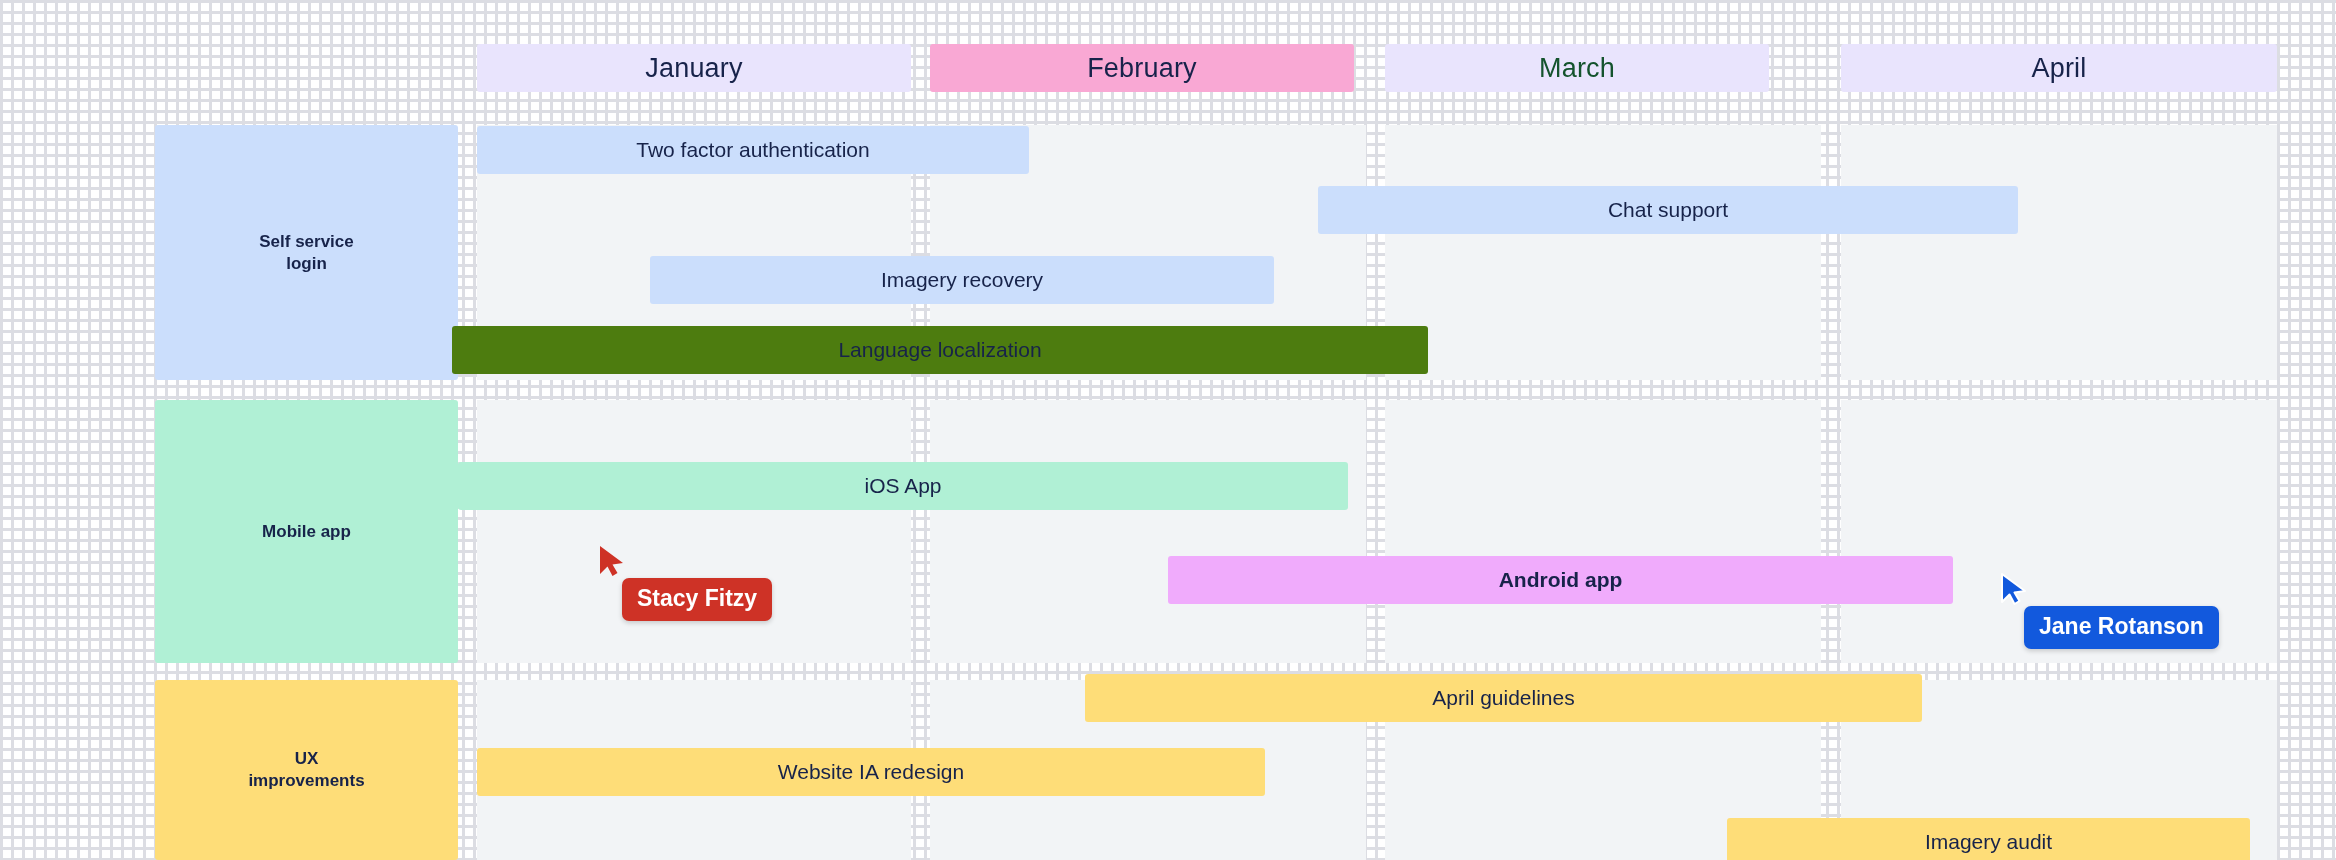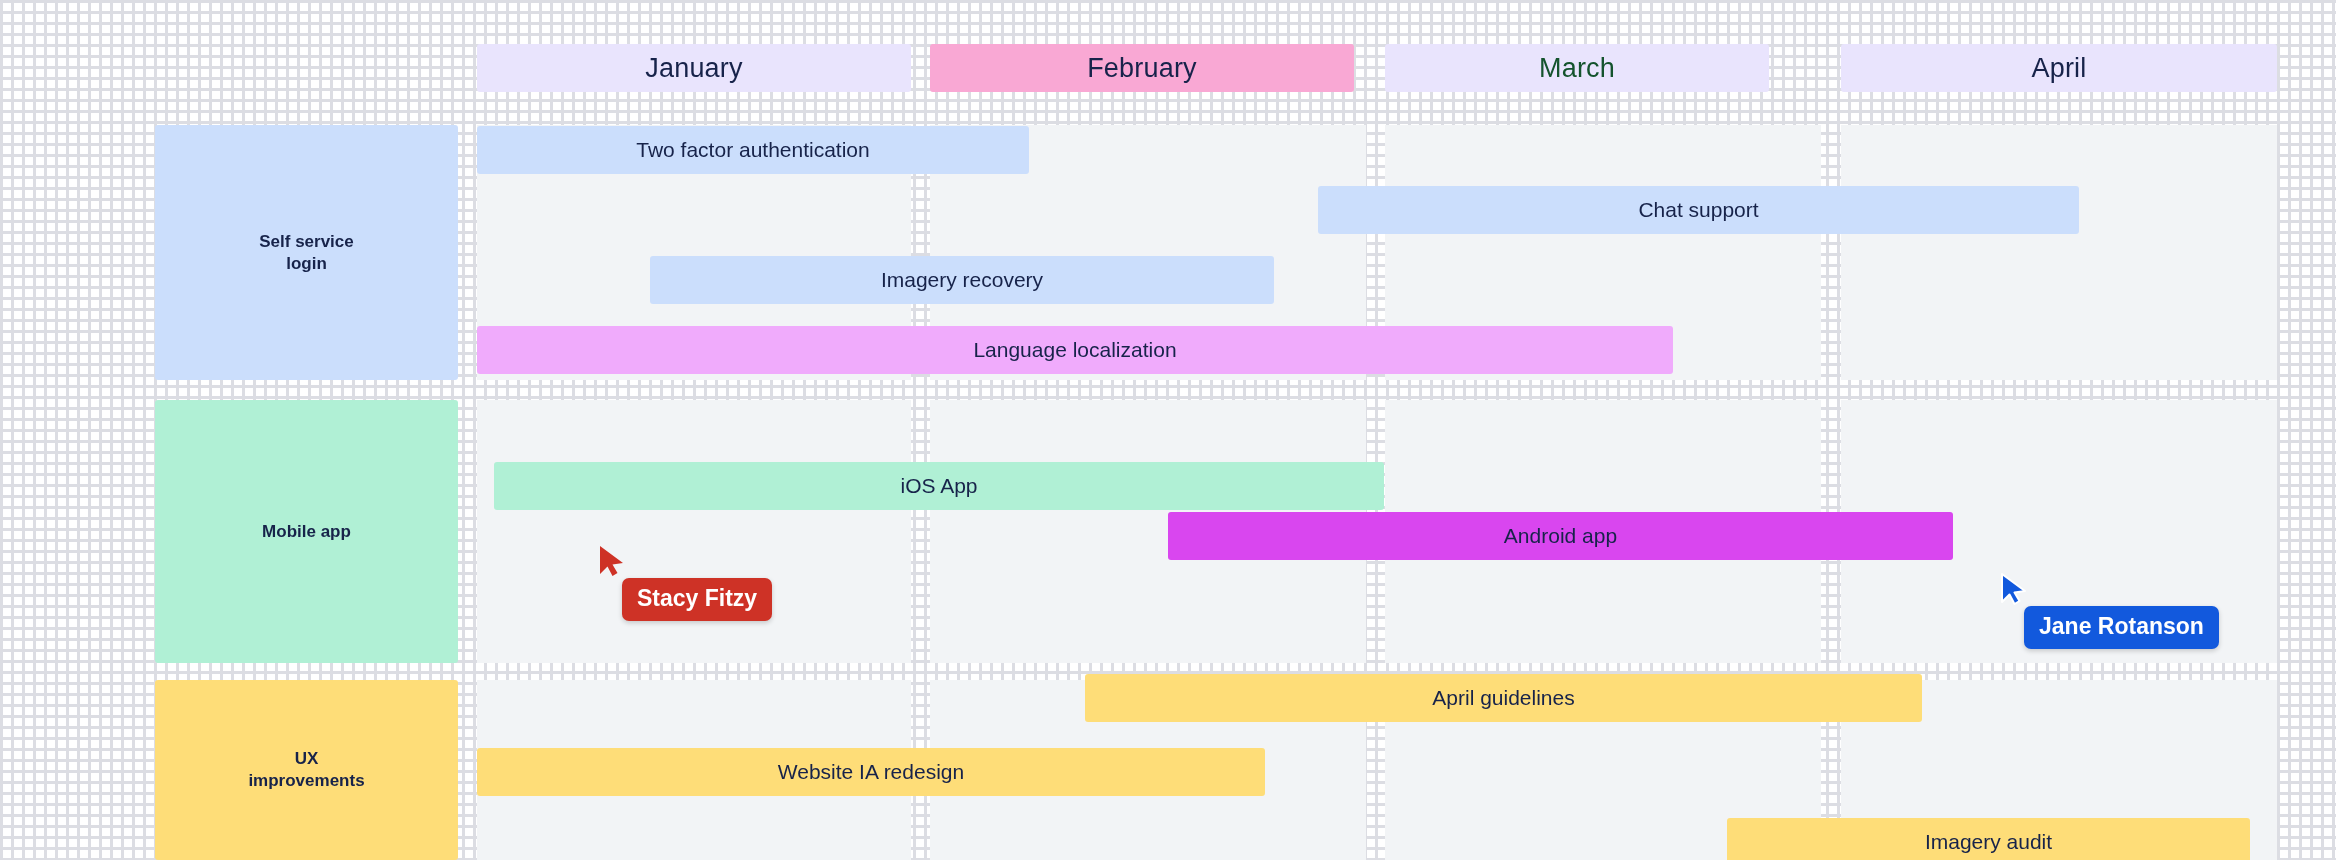--- a/index.html
+++ b/index.html
@@ -128,33 +128,33 @@
     <div class="lane-label" style="top: 400px; height: 263px; background: rgb(176, 240, 213);">
       <span style="white-space: pre-line;">Mobile app</span>
     </div>
     <div class="lane-label" style="top: 680px; height: 180px; background: rgb(254, 221, 120);">
       <span style="white-space: pre-line;">UX
 improvements</span>
     </div>
     <div class="task-bar" style="left: 477px; top: 126px; width: 552px; background: rgb(203, 222, 252);">
       <span>Two factor authentication</span>
     </div>
-    <div class="task-bar" style="left: 1318px; top: 186px; width: 761px; background: rgb(203, 222, 252); align-items: center;">
+    <div class="task-bar" style="left: 1318px; top: 186px; width: 700px; background: rgb(203, 222, 252); align-items: center;">
       <span>Chat support</span>
     </div>
     <div class="task-bar" style="left: 650px; top: 256px; width: 624px; background: rgb(203, 222, 252);">
       <span>Imagery recovery</span>
     </div>
-    <div class="task-bar" style="left: 477px; top: 326px; width: 1196px; background: #f0abfc;">
+    <div class="task-bar" style="left: 452px; top: 326px; width: 976px; background: #4d7c0f;">
       <span>Language localization</span>
     </div>
-    <div class="task-bar" style="left: 494px; top: 462px; width: 890px; background: rgb(176, 240, 213);">
+    <div class="task-bar" style="left: 458px; top: 462px; width: 890px; background: rgb(176, 240, 213);">
       <span>iOS App</span>
     </div>
-    <div class="task-bar" style="left: 1168px; top: 512px; width: 785px; background: #d946ef;">
+    <div class="task-bar" style="left: 1168px; top: 556px; width: 785px; background: #f0abfc; font-weight: bold;">
       <span>Android app</span>
     </div>
     <div class="task-bar" style="left: 1085px; top: 674px; width: 837px; background: rgb(254, 221, 120);">
       <span>April guidelines</span>
     </div>
     <div class="task-bar" style="left: 477px; top: 748px; width: 788px; background: rgb(254, 221, 120);">
       <span>Website IA redesign</span>
     </div>
     <div class="task-bar" style="left: 1727px; top: 818px; width: 523px; background: rgb(254, 221, 120);">
       <span>Imagery audit</span>

